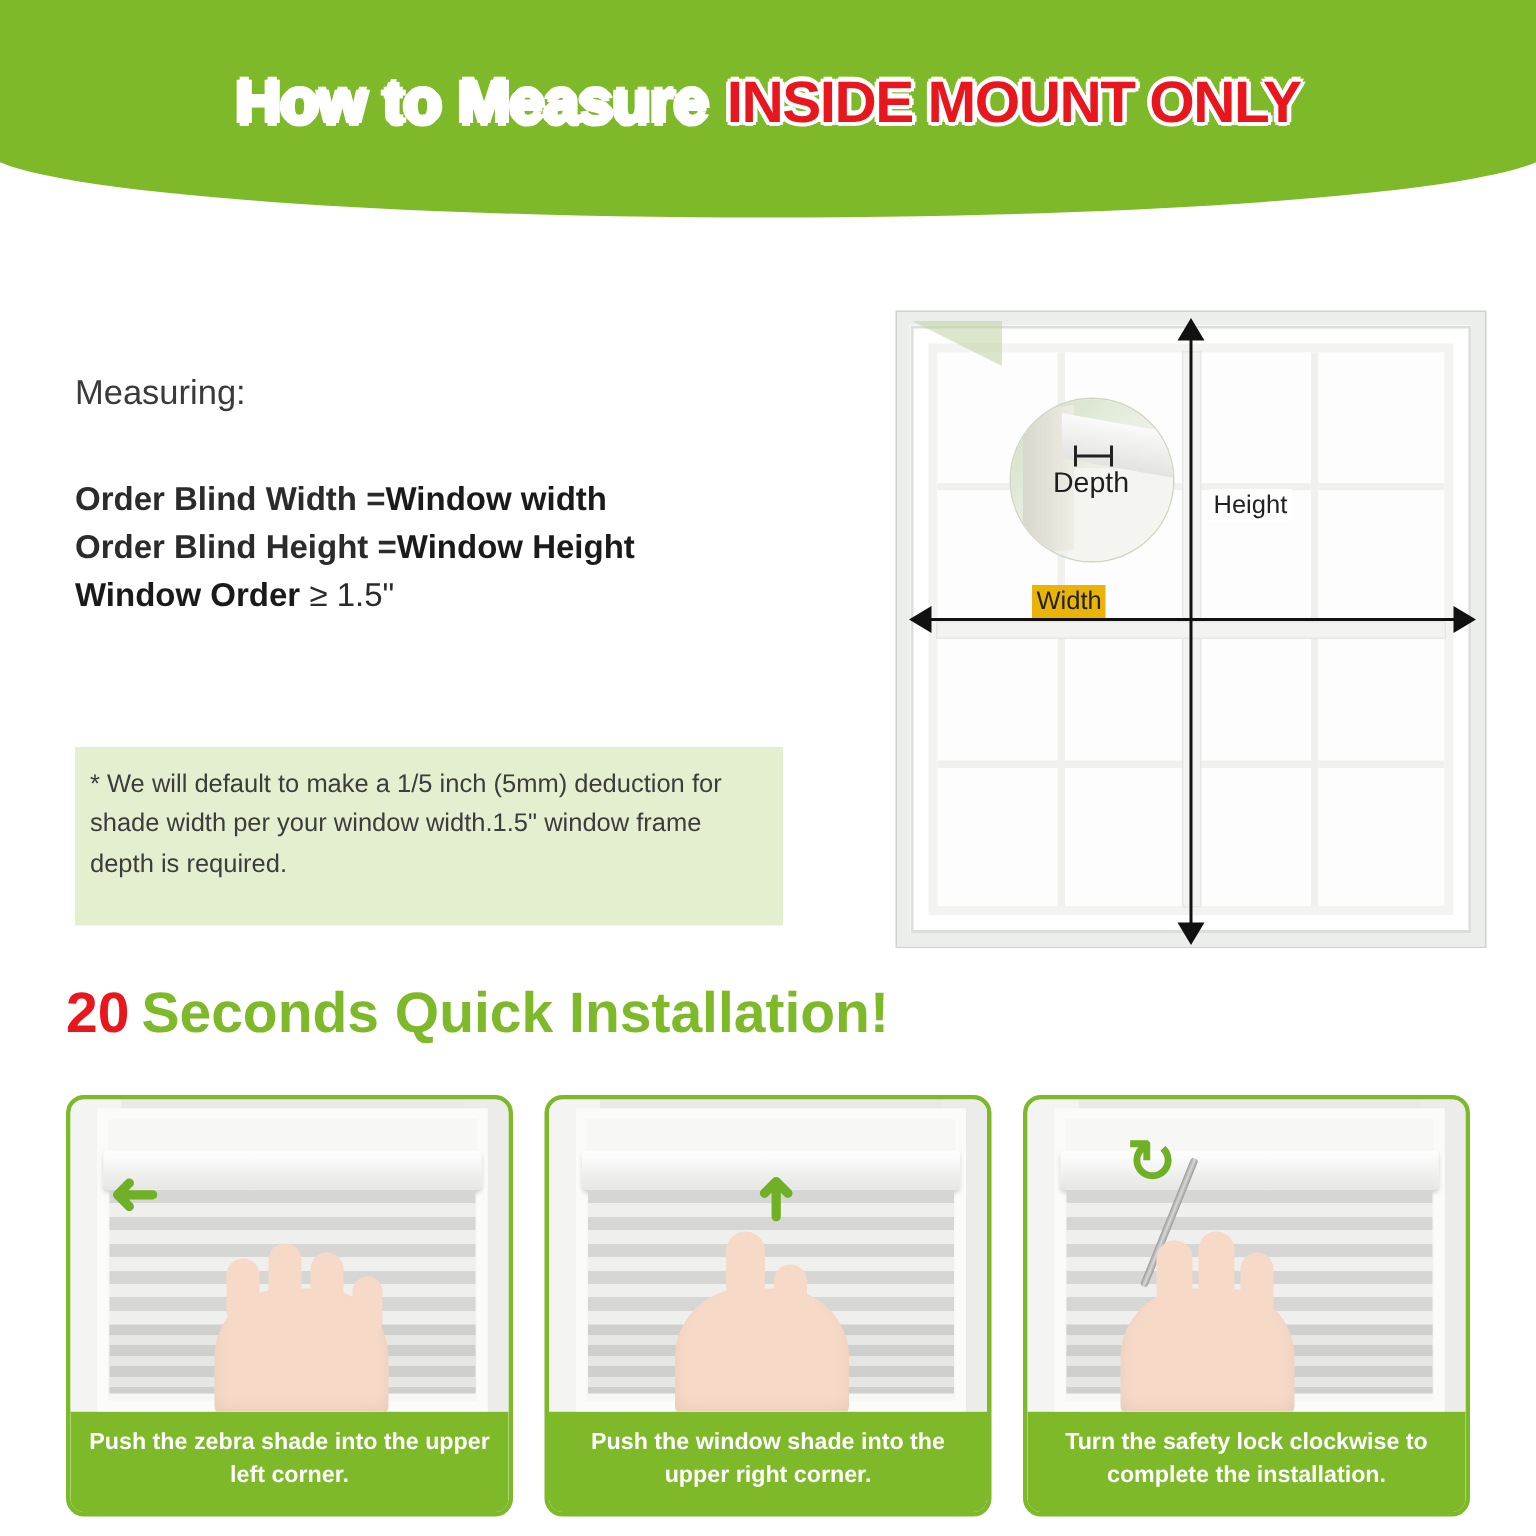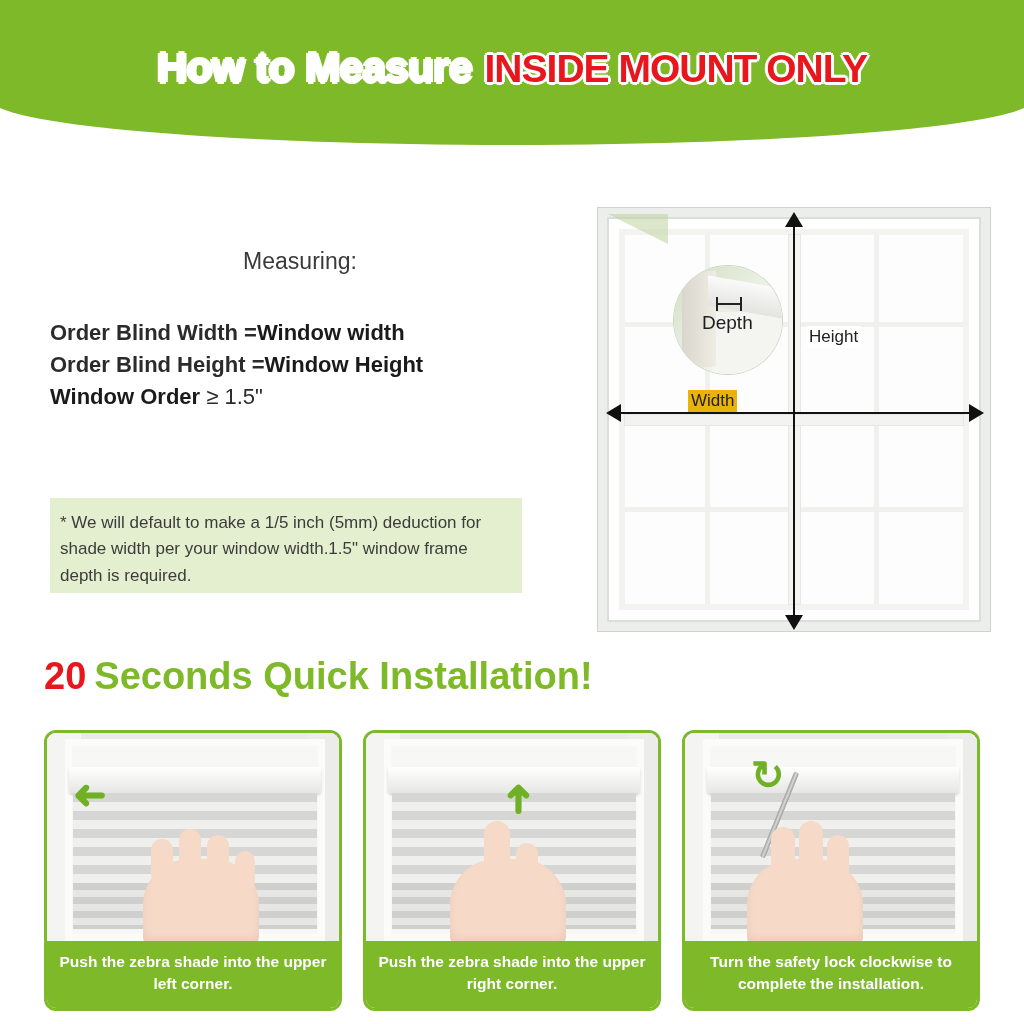--- a/index.html
+++ b/index.html
@@ -73,21 +73,20 @@
     position: absolute;
     left: 50px;
     top: 248px;
     width: 500px;
     color: #2b2b2b;
   }
   .m-line1 {
     font-size: 23px;
     color: #3a3a3a;
     margin-bottom: 5px;
-    text-align: center;
   }
   .m-line2 {
     font-size: 23px;
     font-weight: bold;
     color: #1e1e1e;
     background: #e4efcf;
     display: inline-block;
     padding: 2px 4px;
   }
   .order-block {
@@ -100,21 +99,21 @@
   .order-block .val { font-weight: bold; color: #1a1a1a; }
   .order-block .depth { font-weight: bold; color: #1a1a1a; }
   .order-block .depth-sym { font-weight: normal; }
 
   .note-box {
     position: absolute;
     left: 50px;
     top: 498px;
     width: 472px;
     background: #e4efcf;
-    padding: 12px 14px 4px 10px;
+    padding: 12px 14px 28px 10px;
     box-sizing: border-box;
     font-size: 17px;
     line-height: 1.55;
     color: #3c3c3c;
   }
 
   
   .window-wrap {
     position: absolute;
     left: 598px;
@@ -510,21 +509,21 @@
       <div class="ph-wallR"></div>
       <div class="ph-window"></div>
       <div class="ph-headrail"></div>
       <div class="ph-shade"></div>
       <div class="ph-shade-bottom"></div>
       <div class="ph-arrow arrow-up-glyph" style="left:134px; top:46px; transform:rotate(-90deg);">➜</div>
       <div class="hand hand-main" style="left:84px;"></div>
       <div class="finger" style="left:118px; bottom:62px; width:26px; height:58px;"></div>
       <div class="finger" style="left:150px; bottom:56px; width:22px; height:42px;"></div>
     </div>
-    <div class="card-caption">Push the zebra shade into the upper right corner.</div>
+    <div class="card-caption">Push the window shade into the upper right corner.</div>
   </div>
 
   <div class="card">
     <div class="card-photo">
       <div class="ph-wallL"></div>
       <div class="ph-wallR"></div>
       <div class="ph-window"></div>
       <div class="ph-headrail"></div>
       <div class="ph-shade"></div>
       <div class="ph-shade-bottom"></div>

